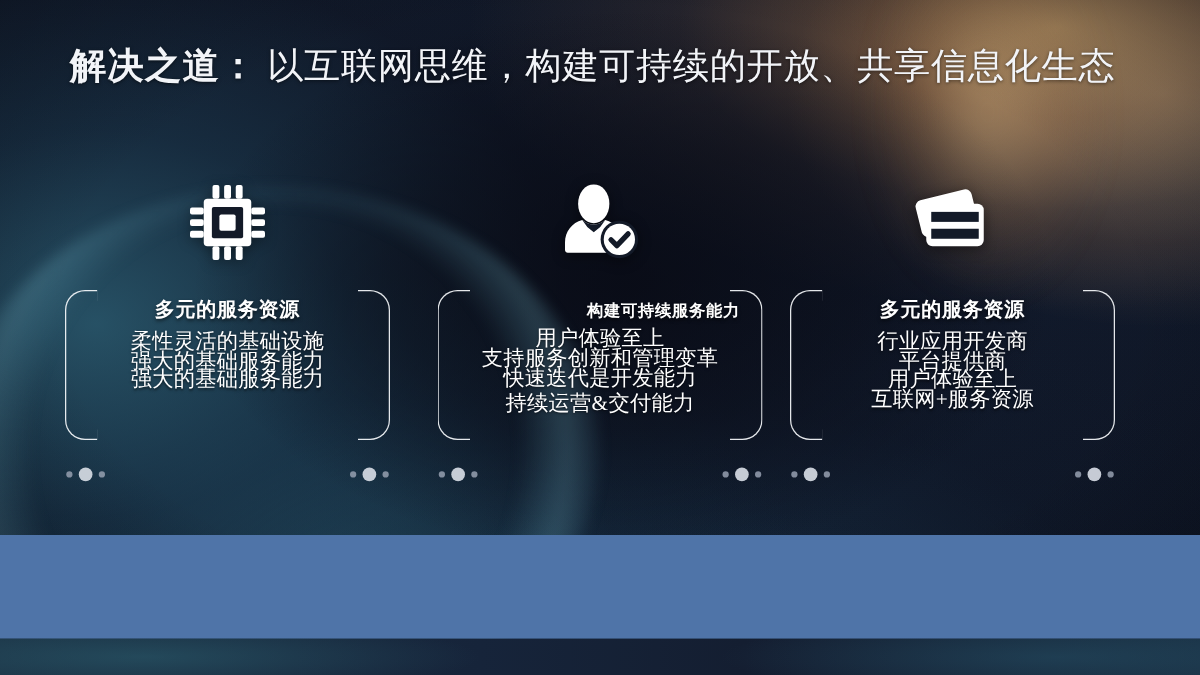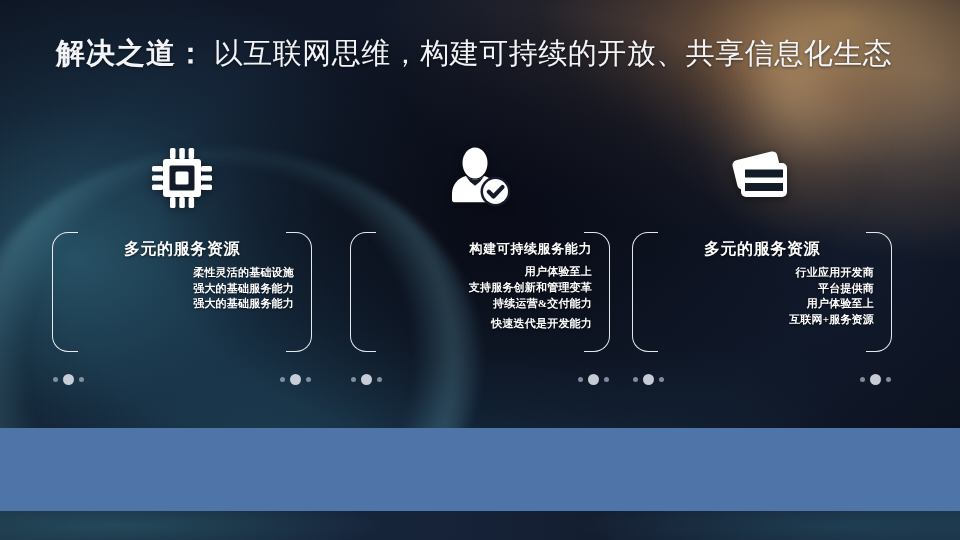--- a/index.html
+++ b/index.html
@@ -190,26 +190,25 @@
   .card-heading {
     margin-top: 6px;
     font-size: 16px;
     font-weight: bold;
     line-height: 22px;
     letter-spacing: 0.6px;
     text-shadow: 0 1px 3px rgba(0,0,0,0.6);
   }
   .card-list {
     margin-top: 5px;
-    font-size: 11px;
-    font-weight: bold;
+    font-size: 17px;
+    font-weight: normal;
     line-height: 15.5px;
     letter-spacing: 0.2px;
     text-shadow: 0 1px 2px rgba(0,0,0,0.6);
-    text-align: right;
   }
   .card-list div { white-space: nowrap; }
   .col-2 .card-heading { font-size: 13px; text-align: right; }
   .col-2 .card-list { line-height: 16px; margin-top: 3px; }
   .col-2 .card-list div:nth-child(4) { margin-top: 4px; }
   .col-3 .card-list { line-height: 15.5px; }
 
   
   .dots {
     position: absolute;
@@ -332,22 +331,22 @@
       <div class="bracket-box">
         <div class="bracket left"></div>
         <div class="bracket right"></div>
       </div>
 
       <div class="card-text">
         <div class="card-heading">构建可持续服务能力</div>
         <div class="card-list">
           <div>用户体验至上</div>
           <div>支持服务创新和管理变革</div>
+          <div>快速迭代是开发能力</div>
           <div>持续运营&amp;交付能力</div>
-          <div>快速迭代是开发能力</div>
         </div>
       </div>
 
       <div class="dots at-left">
         <span class="dot sm"></span>
         <span class="dot lg"></span>
         <span class="dot sm"></span>
       </div>
       <div class="dots at-right">
         <span class="dot sm"></span>

